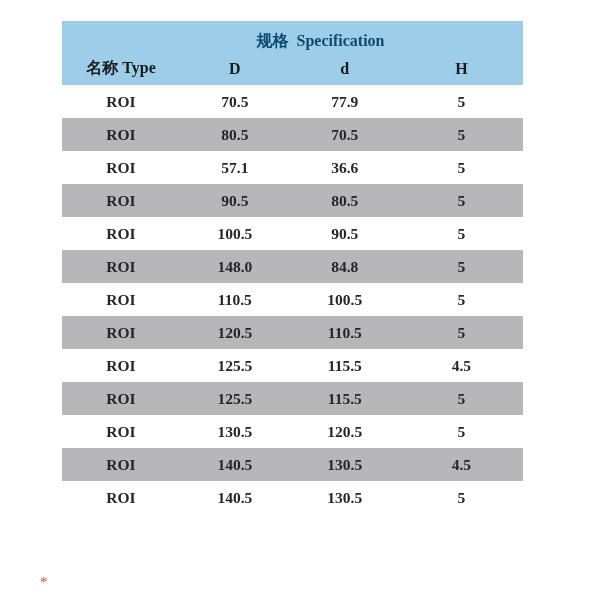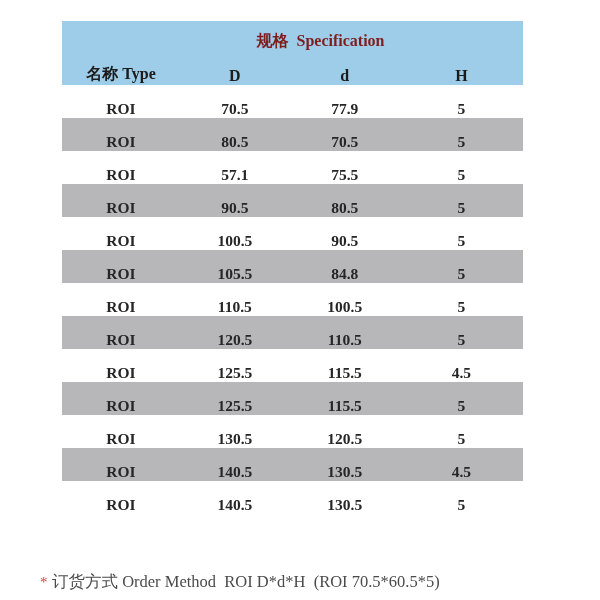--- a/index.html
+++ b/index.html
@@ -32,42 +32,42 @@
   .title-row {
     height: 31px;
     display: flex;
     align-items: flex-end;
     justify-content: center;
     padding-left: 56px;
     box-sizing: border-box;
     font-weight: 700;
     font-size: 16px;
     white-space: pre-wrap;
-    color: #7f1d1d;
+    color: #0c4a6e;
   }
   .cols-row {
     display: flex;
     height: 33px;
-    align-items: flex-end;
+    align-items: center;
     font-weight: 700;
     font-size: 16px;
     color: #1c1c1c;
   }
   .cell, .hcell {
     text-align: center;
     box-sizing: border-box;
   }
   .c0 { width: 25.6%; }
   .c1 { width: 23.8%; }
   .c2 { width: 23.9%; }
   .c3 { width: 26.7%; }
   .row {
     display: flex;
     height: 33px;
-    align-items: flex-end;
+    align-items: center;
     font-weight: 700;
     font-size: 15.5px;
     color: #262626;
     background: var(--row-bg, #ffffff);
   }
   .row.alt {
     background: var(--row-alt-bg, #b7b7b9);
   }
   .notes {
     position: absolute;
@@ -115,38 +115,38 @@
         </div>
         <div class="row alt">
           <div class="cell c0">ROI</div>
           <div class="cell c1">80.5</div>
           <div class="cell c2">70.5</div>
           <div class="cell c3">5</div>
         </div>
         <div class="row">
           <div class="cell c0">ROI</div>
           <div class="cell c1">57.1</div>
-          <div class="cell c2">75.5</div>
+          <div class="cell c2">36.6</div>
           <div class="cell c3">5</div>
         </div>
         <div class="row alt">
           <div class="cell c0">ROI</div>
           <div class="cell c1">90.5</div>
           <div class="cell c2">80.5</div>
           <div class="cell c3">5</div>
         </div>
         <div class="row">
           <div class="cell c0">ROI</div>
           <div class="cell c1">100.5</div>
           <div class="cell c2">90.5</div>
           <div class="cell c3">5</div>
         </div>
         <div class="row alt">
           <div class="cell c0">ROI</div>
-          <div class="cell c1">105.5</div>
+          <div class="cell c1">148.0</div>
           <div class="cell c2">84.8</div>
           <div class="cell c3">5</div>
         </div>
         <div class="row">
           <div class="cell c0">ROI</div>
           <div class="cell c1">110.5</div>
           <div class="cell c2">100.5</div>
           <div class="cell c3">5</div>
         </div>
         <div class="row alt">
@@ -184,19 +184,18 @@
           <div class="cell c1">140.5</div>
           <div class="cell c2">130.5</div>
           <div class="cell c3">5</div>
         </div>
       </div>
   </div>
 
   <div class="notes">
     <div class="note-line1">
       <span class="star">*</span>
-      <span>订货方式 Order Method  ROI D*d*H  (ROI 70.5*60.5*5)</span>
     </div>
     
     
   </div>
 
 </div>
 
 </body></html>

